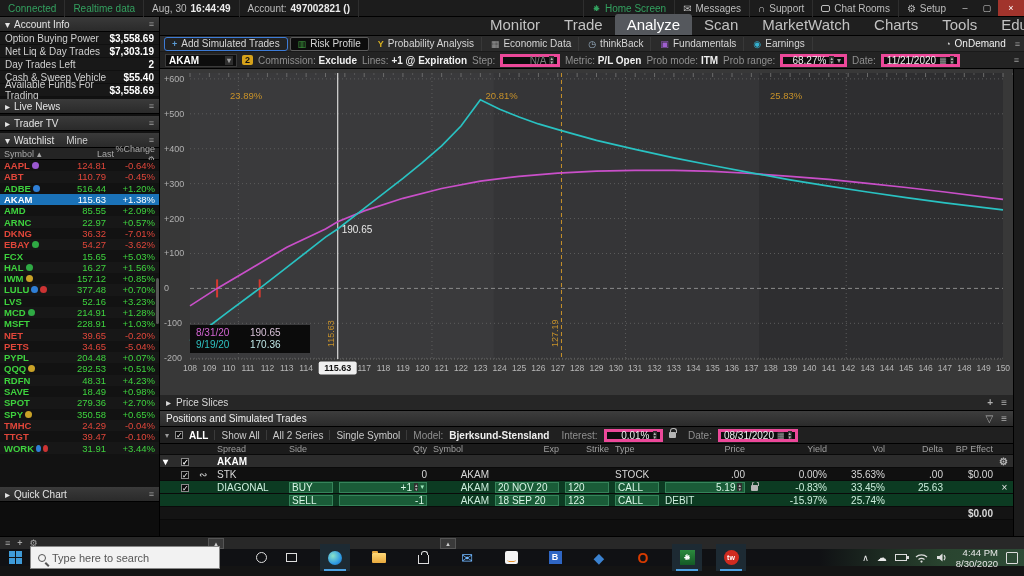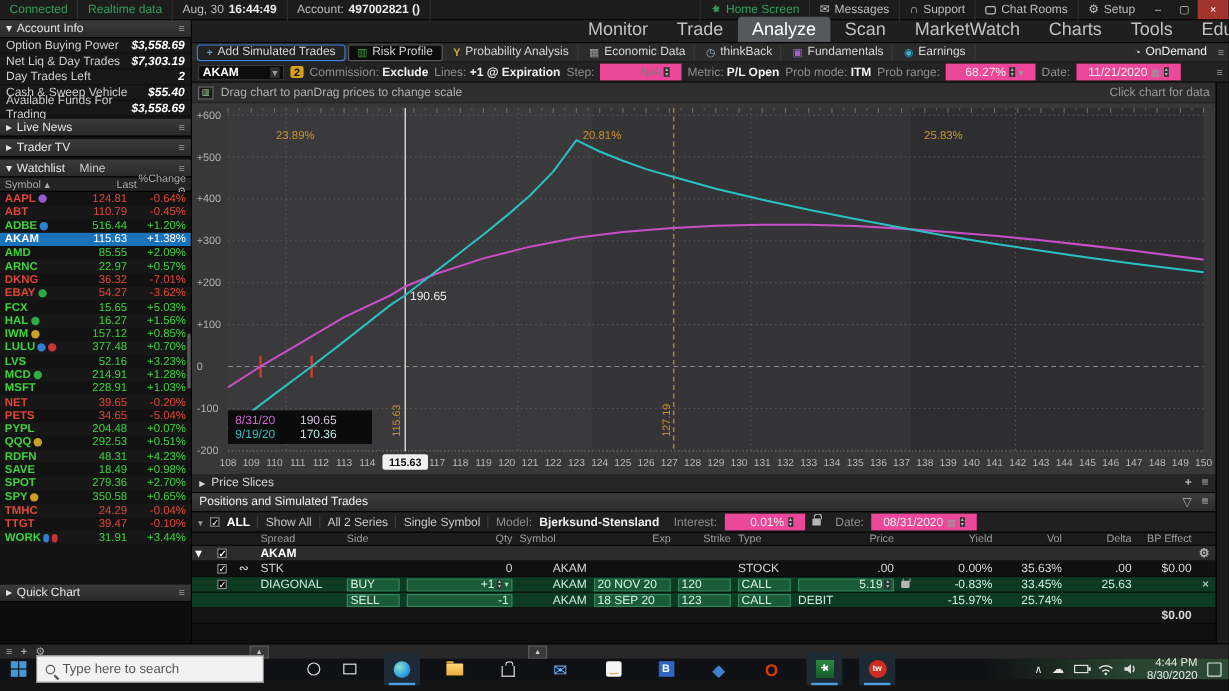--- a/index.html
+++ b/index.html
@@ -20,21 +20,21 @@
   .winbtn.close{background:#a1342c;color:#fff;width:26px;}
 
   
   .sidebar{position:absolute;left:0;top:17px;width:160px;height:519px;background:#111;border-right:1px solid #000;
     font-size:10px;color:#cfcfcf;display:flex;flex-direction:column;}
   .sec-head{height:15px;background:linear-gradient(#3a3a3a,#2a2a2a);display:flex;align-items:center;gap:4px;
     padding:0 5px;color:#e4e4e4;border-bottom:1px solid #000;flex:0 0 auto;}
   .sec-head .menu-ic{margin-left:auto;color:#9a9a9a;font-size:9px;}
   .acct-rows{flex:0 0 auto;}
   .acct-row{height:13px;display:flex;align-items:center;justify-content:space-between;padding:0 5px;background:#181818;border-bottom:1px solid #101010;}
-  .acct-row .v{font-weight:bold;color:#fff;font-style:italic;}
+  .acct-row .v{font-weight:bold;color:#fff;}
   .wl-cols{height:12px;display:flex;align-items:center;background:#242424;color:#a8a8a8;font-size:9px;padding:0 4px;border-bottom:1px solid #000;}
   .wl-cols .c1{width:58px;display:flex;gap:3px;}
   .wl-cols .c2{width:52px;text-align:right;}
   .wl-cols .c3{flex:1;text-align:right;}
   .wl-body{flex:1 1 auto;overflow:hidden;position:relative;background:#121212;}
   .wrow{height:11.3px;display:flex;align-items:center;padding:0 4px;font-size:9.5px;}
   .wrow:nth-child(odd){background:#171717;}
   .wrow .sym{width:44px;font-weight:bold;display:flex;align-items:center;gap:2px;}
   .wrow .bdg{width:7px;height:7px;border-radius:50%;display:inline-block;}
   .wrow .last{width:58px;text-align:right;}
@@ -56,21 +56,21 @@
   .btn-add{border:1px solid #3d7bd6;border-radius:3px;background:#222;}
   .btn-risk{background:#0c0c0c;border:1px solid #5a5a5a;border-radius:2px;}
   .toolbar .spacer,.symbolbar .spacer{flex:1;}
   .menu-ic{color:#9a9a9a;font-size:9px;cursor:pointer;}
   .symbolbar{height:17px;background:#232323;display:flex;align-items:center;gap:5px;padding:0 5px;font-size:10px;color:#8f8f8f;border-bottom:1px solid #000;}
   .sym-input{width:72px;height:13px;background:#0d0d0d;border:1px solid #3a3a3a;color:#fff;font-weight:bold;
     display:flex;align-items:center;justify-content:space-between;padding:0 3px;}
   .sym-input .caret{color:#9a9a9a;font-size:8px;background:#2e2e2e;padding:0 2px;}
   .badge2{background:#d6a21a;color:#111;font-weight:bold;font-size:9px;padding:0 3px;border-radius:2px;}
   .kv b{color:#f0f0f0;}
-  .mini-input{background:#0d0d0d;border:7px solid #ec4899;color:#ececec;height:13px;display:flex;align-items:center;padding:0 3px;gap:3px;}
+  .mini-input{background:#0d0d0d;border:3px solid #ec4899;color:#ececec;height:13px;display:flex;align-items:center;padding:0 3px;gap:3px;}
   .mini-input .val{min-width:40px;text-align:right;}
   .stp{display:inline-flex;flex-direction:column;line-height:4px;font-size:5px;color:#bbb;background:#2e2e2e;padding:0 1px;}
   .lockic{position:relative;width:7px;height:6px;background:#b5b5b5;border-radius:1px;display:inline-block;}
   .lockic:before{content:"";position:absolute;left:1px;top:-4px;width:5px;height:4px;border:1px solid #b5b5b5;border-bottom:none;border-radius:3px 3px 0 0;}
 
   
   .chartpane{height:326px;background:#383838;width:853px;position:relative;}
   .chart-head{height:17px;background:#2e2e2e;display:flex;align-items:center;gap:6px;padding:0 5px;font-size:10px;color:#b0b0b0;border-bottom:1px solid #242424;}
   .chart-head .cic{width:13px;height:11px;border:1px solid #6a6a6a;background:#1c1c1c;color:#9fd49f;font-size:7px;line-height:9px;text-align:center;}
   .chart-head .right{margin-left:auto;color:#9a9a9a;}
@@ -534,26 +534,20 @@
         <span class="stp">
             <span>▴</span>
             <span>▾</span>
           </span>
       </span>
       <div class="spacer"></div>
       <span class="menu-ic">≡</span>
     </div>
 
     <div class="chartpane">
-      <div class="chart-head">
-        <span class="cic">▥</span>
-        <span>Drag chart to pan</span>
-        <span style="margin-left:-6px;">Drag prices to change scale</span>
-        <span class="right">Click chart for data</span>
-      </div>
       <svg width="853" height="309" xmlns="http://www.w3.org/2000/svg">
           <rect x="30" y="4" width="303.9071428571429" height="286" fill="#3a3a3c"></rect>
           <rect x="333.9071428571429" y="4" width="265.19285714285724" height="286" fill="#353537"></rect>
           <rect x="599.1000000000001" y="4" width="243.89999999999986" height="286" fill="#2e2e30"></rect>
           <line x1="30" y1="289.24" x2="843" y2="289.24" stroke="#5c5c5c" stroke-width="1" stroke-dasharray="1 3"></line>
           <text x="4" y="292.24" fill="#b0b0b0" font-size="9">-200</text>
           <line x1="30" y1="254.32" x2="843" y2="254.32" stroke="#5c5c5c" stroke-width="1" stroke-dasharray="1 3"></line>
           <text x="4" y="257.32" fill="#b0b0b0" font-size="9">-100</text>
           <line x1="30" y1="219.4" x2="843" y2="219.4" stroke="#8a8a8a" stroke-width="1" stroke-dasharray="4 3"></line>
           <text x="4" y="222.4" fill="#b0b0b0" font-size="9">0</text>

